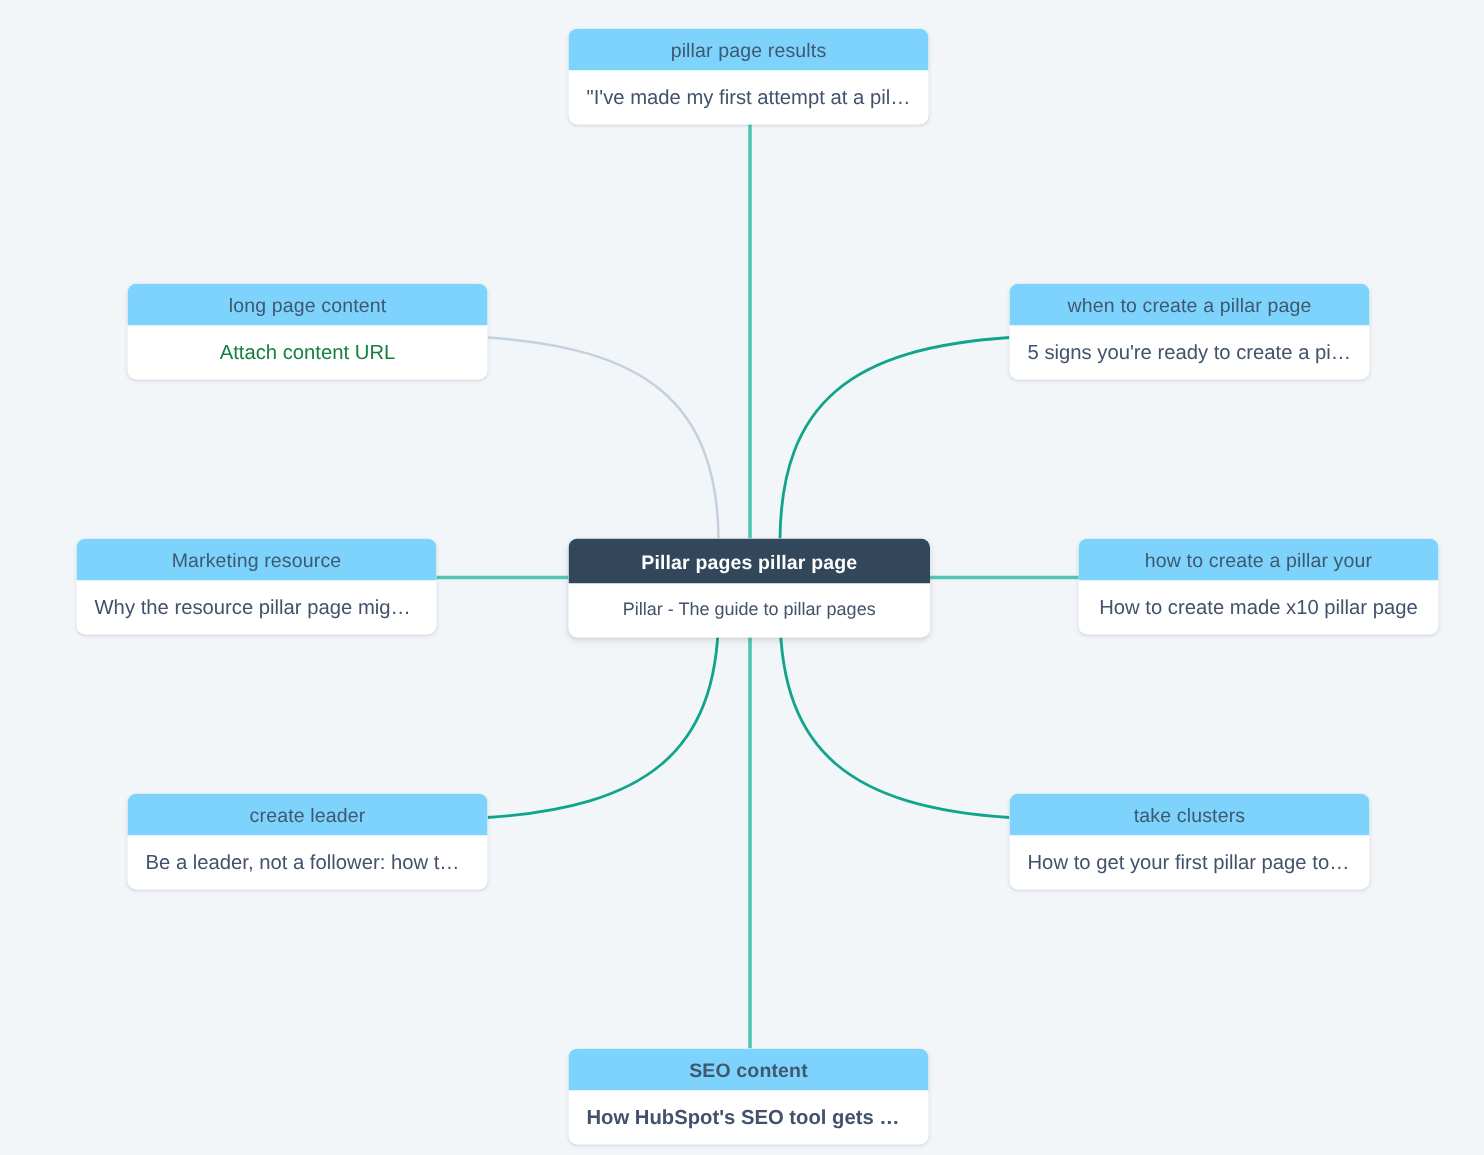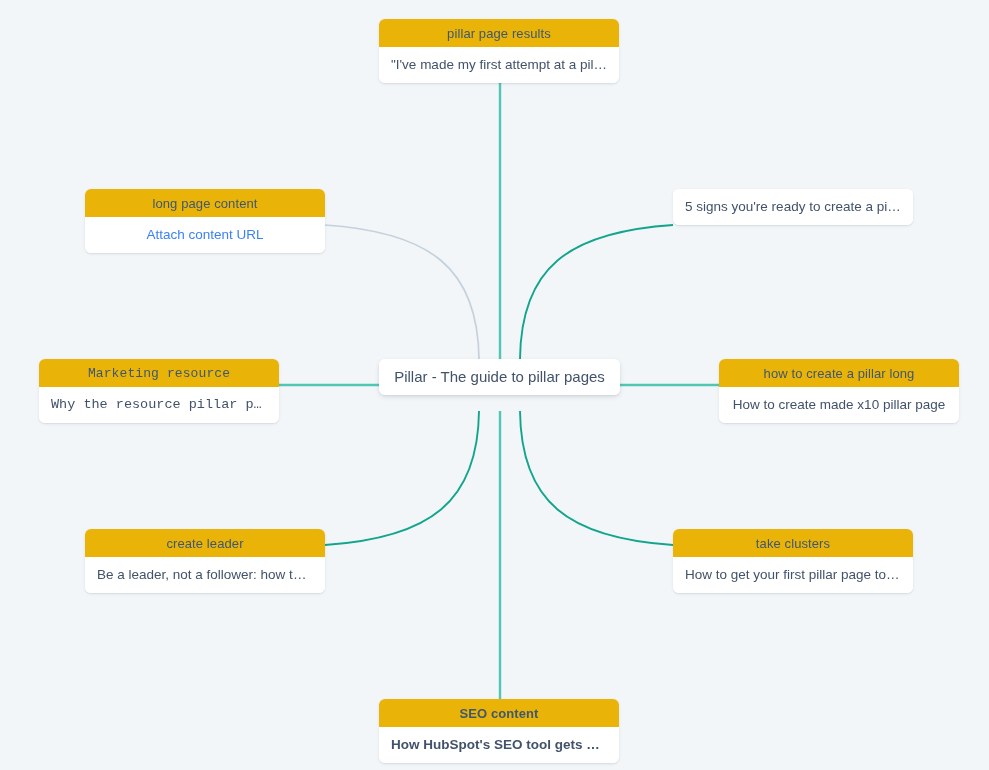--- a/index.html
+++ b/index.html
@@ -33,21 +33,21 @@
   .node {
     position: absolute;
     width: 240px;
     border-radius: 6px;
     background: #ffffff;
     box-shadow: 0 1px 3px rgba(45, 62, 80, 0.10), 0 1px 1px rgba(45, 62, 80, 0.06);
     overflow: hidden;
     z-index: 5;
   }
   .node-header {
-    background: #eab308;
+    background: #7dd3fc;
     color: #3f5870;
     font-size: 13px;
     line-height: 13px;
     text-align: center;
     padding: 8px 10px 7px 10px;
     letter-spacing: 0.1px;
     white-space: nowrap;
     overflow: hidden;
     text-overflow: ellipsis;
   }
@@ -56,46 +56,46 @@
     color: #42526b;
     font-size: 13.5px;
     line-height: 15px;
     text-align: center;
     padding: 10px 12px 11px 12px;
     white-space: nowrap;
     overflow: hidden;
     text-overflow: ellipsis;
   }
   .node-body.link {
-    color: #3b82f6;
+    color: #15803d;
     cursor: pointer;
   }
 
   
   .node.pillar {
     width: 241px;
     box-shadow: 0 2px 5px rgba(45, 62, 80, 0.13), 0 1px 2px rgba(45, 62, 80, 0.08);
   }
   .node.pillar .node-header {
     background: #33475b;
     color: #ffffff;
     font-weight: bold;
     font-size: 13px;
     padding: 9px 10px 8px 10px;
   }
   .node.pillar .node-body {
     color: #42526b;
-    font-size: 15px;
+    font-size: 12px;
   }
 
   
   #node-top          { left: 379px; top: 19px;  }
   #node-top-left     { left: 85px;  top: 189px; }
   #node-top-right    { left: 673px; top: 189px; }
-  #node-left         { left: 39px;  top: 359px; font-family: Liberation Mono, monospace; }
+  #node-left         { left: 51px;  top: 359px; }
   #node-center       { left: 379px; top: 359px; }
   #node-right        { left: 719px; top: 359px; }
   #node-bottom-left  { left: 85px;  top: 529px; }
   #node-bottom-right { left: 673px; top: 529px; }
   #node-bottom       { left: 379px; top: 699px; font-weight: bold; }
 </style>
 </head>
 <body>
 
 <div id="canvas">
@@ -123,34 +123,36 @@
     <div class="node-header">pillar page results</div>
     <div class="node-body">"I've made my first attempt at a pillar pa…</div>
   </div>
 
   <div class="node" id="node-top-left">
     <div class="node-header">long page content</div>
     <div class="node-body link">Attach content URL</div>
   </div>
 
   <div class="node" id="node-top-right">
+    <div class="node-header">when to create a pillar page</div>
     <div class="node-body">5 signs you're ready to create a pillar pa…</div>
   </div>
 
   <div class="node" id="node-left">
     <div class="node-header">Marketing resource</div>
     <div class="node-body">Why the resource pillar page might be …</div>
   </div>
 
   <div class="node pillar" id="node-center">
+    <div class="node-header">Pillar pages pillar page</div>
     <div class="node-body">Pillar - The guide to pillar pages</div>
   </div>
 
   <div class="node" id="node-right">
-    <div class="node-header">how to create a pillar long</div>
+    <div class="node-header">how to create a pillar your</div>
     <div class="node-body">How to create made x10 pillar page</div>
   </div>
 
   <div class="node" id="node-bottom-left">
     <div class="node-header">create leader</div>
     <div class="node-body">Be a leader, not a follower: how to use …</div>
   </div>
 
   <div class="node" id="node-bottom-right">
     <div class="node-header">take clusters</div>

